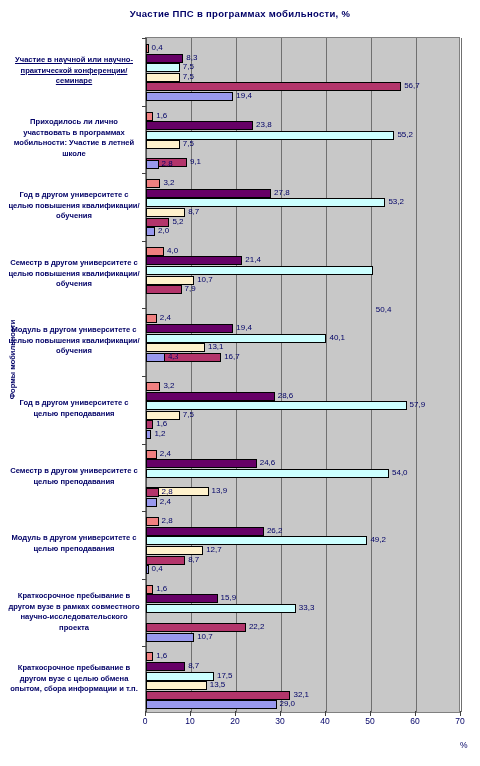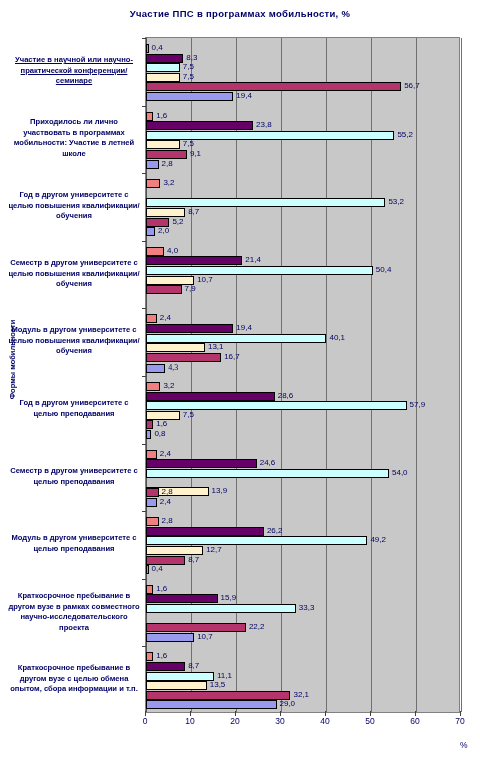--- a/index.html
+++ b/index.html
@@ -226,33 +226,37 @@
           <div class="bar-label" style="left: 110.1px;">23,8</div>
         </div>
         <div class="bar-row" style="top: 92.8px; width: 315px;">
           <div class="bar" style="width: 248.4px; background: rgb(204, 255, 255);"></div>
           <div class="bar-label" style="left: 251.4px;">55,2</div>
         </div>
         <div class="bar-row" style="top: 102.4px; width: 315px;">
           <div class="bar" style="width: 33.75px; background: rgb(255, 242, 204);"></div>
           <div class="bar-label" style="left: 36.75px;">7,5</div>
         </div>
-        <div class="bar-row" style="top: 112px; width: 315px;">
+        <div class="bar-row" style="top: 120px; width: 315px;">
           <div class="bar" style="width: 40.95px; background: rgb(179, 53, 107);"></div>
           <div class="bar-label" style="left: 43.95px;">9,1</div>
         </div>
         <div class="bar-row" style="top: 121.6px; width: 315px;">
           <div class="bar" style="width: 12.6px; background: rgb(153, 153, 238);"></div>
           <div class="bar-label" style="left: 15.6px;">2,8</div>
         </div>
         <div class="cat-tick" style="top: 135px;"></div>
         <div class="bar-row" style="top: 141.2px; width: 315px;">
           <div class="bar" style="width: 14.4px; background: rgb(240, 128, 128);"></div>
           <div class="bar-label" style="left: 17.4px;">3,2</div>
         </div>
+        <div class="bar-row" style="top: 150.8px; width: 315px;">
+          <div class="bar" style="width: 125.1px; background: rgb(102, 0, 102);"></div>
+          <div class="bar-label" style="left: 128.1px;">27,8</div>
+        </div>
         <div class="bar-row" style="top: 160.4px; width: 315px;">
           <div class="bar" style="width: 239.4px; background: rgb(204, 255, 255);"></div>
           <div class="bar-label" style="left: 242.4px;">53,2</div>
         </div>
         <div class="bar-row" style="top: 170px; width: 315px;">
           <div class="bar" style="width: 39.15px; background: rgb(255, 242, 204);"></div>
           <div class="bar-label" style="left: 42.15px;">8,7</div>
         </div>
         <div class="bar-row" style="top: 179.6px; width: 315px;">
           <div class="bar" style="width: 23.4px; background: rgb(179, 53, 107);"></div>
@@ -266,21 +270,21 @@
         <div class="bar-row" style="top: 208.8px; width: 315px;">
           <div class="bar" style="width: 18px; background: rgb(240, 128, 128);"></div>
           <div class="bar-label" style="left: 21px;">4,0</div>
         </div>
         <div class="bar-row" style="top: 218.4px; width: 315px;">
           <div class="bar" style="width: 96.3px; background: rgb(102, 0, 102);"></div>
           <div class="bar-label" style="left: 99.3px;">21,4</div>
         </div>
         <div class="bar-row" style="top: 228px; width: 315px;">
           <div class="bar" style="width: 226.8px; background: rgb(204, 255, 255);"></div>
-          <div class="bar-label" style="left: 229.8px;">50,4</div>
+          <div class="bar-label" style="left: 229.8px; margin-top: 40px;">50,4</div>
         </div>
         <div class="bar-row" style="top: 237.6px; width: 315px;">
           <div class="bar" style="width: 48.15px; background: rgb(255, 242, 204);"></div>
           <div class="bar-label" style="left: 51.15px;">10,7</div>
         </div>
         <div class="bar-row" style="top: 247.2px; width: 315px;">
           <div class="bar" style="width: 35.55px; background: rgb(179, 53, 107);"></div>
           <div class="bar-label" style="left: 38.55px;">7,9</div>
         </div>
         <div class="cat-tick" style="top: 270px;"></div>
@@ -297,21 +301,21 @@
           <div class="bar-label" style="left: 183.45px;">40,1</div>
         </div>
         <div class="bar-row" style="top: 305.2px; width: 315px;">
           <div class="bar" style="width: 58.95px; background: rgb(255, 242, 204);"></div>
           <div class="bar-label" style="left: 61.95px;">13,1</div>
         </div>
         <div class="bar-row" style="top: 314.8px; width: 315px; padding-left: 28px;">
           <div class="bar" style="width: 75.15px; background: rgb(179, 53, 107);"></div>
           <div class="bar-label" style="left: 78.15px;">16,7</div>
         </div>
-        <div class="bar-row" style="top: 326px; width: 315px; font-family: Liberation Serif, serif;">
+        <div class="bar-row" style="top: 315px; width: 315px; font-family: Liberation Serif, serif;">
           <div class="bar" style="width: 19.35px; background: rgb(153, 153, 238);"></div>
           <div class="bar-label" style="left: 22.35px;">4,3</div>
         </div>
         <div class="cat-tick" style="top: 338px;"></div>
         <div class="bar-row" style="top: 344px; width: 315px;">
           <div class="bar" style="width: 14.4px; background: rgb(240, 128, 128);"></div>
           <div class="bar-label" style="left: 17.4px;">3,2</div>
         </div>
         <div class="bar-row" style="top: 353.6px; width: 315px;">
           <div class="bar" style="width: 128.7px; background: rgb(102, 0, 102);"></div>
@@ -324,21 +328,21 @@
         <div class="bar-row" style="top: 372.8px; width: 315px;">
           <div class="bar" style="width: 33.75px; background: rgb(255, 242, 204);"></div>
           <div class="bar-label" style="left: 36.75px;">7,5</div>
         </div>
         <div class="bar-row" style="top: 382.4px; width: 315px;">
           <div class="bar" style="width: 7.2px; background: rgb(179, 53, 107);"></div>
           <div class="bar-label" style="left: 10.2px;">1,6</div>
         </div>
         <div class="bar-row" style="top: 392px; width: 315px;">
           <div class="bar" style="width: 5.4px; background: rgb(153, 153, 238);"></div>
-          <div class="bar-label" style="left: 8.4px;">0,8</div>
+          <div class="bar-label" style="left: 8.4px;">1,2</div>
         </div>
         <div class="cat-tick" style="top: 406px;"></div>
         <div class="bar-row" style="top: 411.6px; width: 315px;">
           <div class="bar" style="width: 10.8px; background: rgb(240, 128, 128);"></div>
           <div class="bar-label" style="left: 13.8px;">2,4</div>
         </div>
         <div class="bar-row" style="top: 421.2px; width: 315px;">
           <div class="bar" style="width: 110.7px; background: rgb(102, 0, 102);"></div>
           <div class="bar-label" style="left: 113.7px;">24,6</div>
         </div>
@@ -408,21 +412,21 @@
         <div class="bar-row" style="top: 614.4px; width: 315px;">
           <div class="bar" style="width: 7.2px; background: rgb(240, 128, 128);"></div>
           <div class="bar-label" style="left: 10.2px;">1,6</div>
         </div>
         <div class="bar-row" style="top: 624px; width: 315px;">
           <div class="bar" style="width: 39.15px; background: rgb(102, 0, 102);"></div>
           <div class="bar-label" style="left: 42.15px;">8,7</div>
         </div>
         <div class="bar-row" style="top: 633.6px; width: 315px;">
           <div class="bar" style="width: 67.95px; background: rgb(204, 255, 255);"></div>
-          <div class="bar-label" style="left: 70.95px;">11,1</div>
+          <div class="bar-label" style="left: 70.95px;">17,5</div>
         </div>
         <div class="bar-row" style="top: 643.2px; width: 315px;">
           <div class="bar" style="width: 60.75px; background: rgb(255, 242, 204);"></div>
           <div class="bar-label" style="left: 63.75px;">13,5</div>
         </div>
         <div class="bar-row" style="top: 652.8px; width: 315px;">
           <div class="bar" style="width: 144.45px; background: rgb(179, 53, 107);"></div>
           <div class="bar-label" style="left: 147.45px;">32,1</div>
         </div>
         <div class="bar-row" style="top: 662.4px; width: 315px;">

